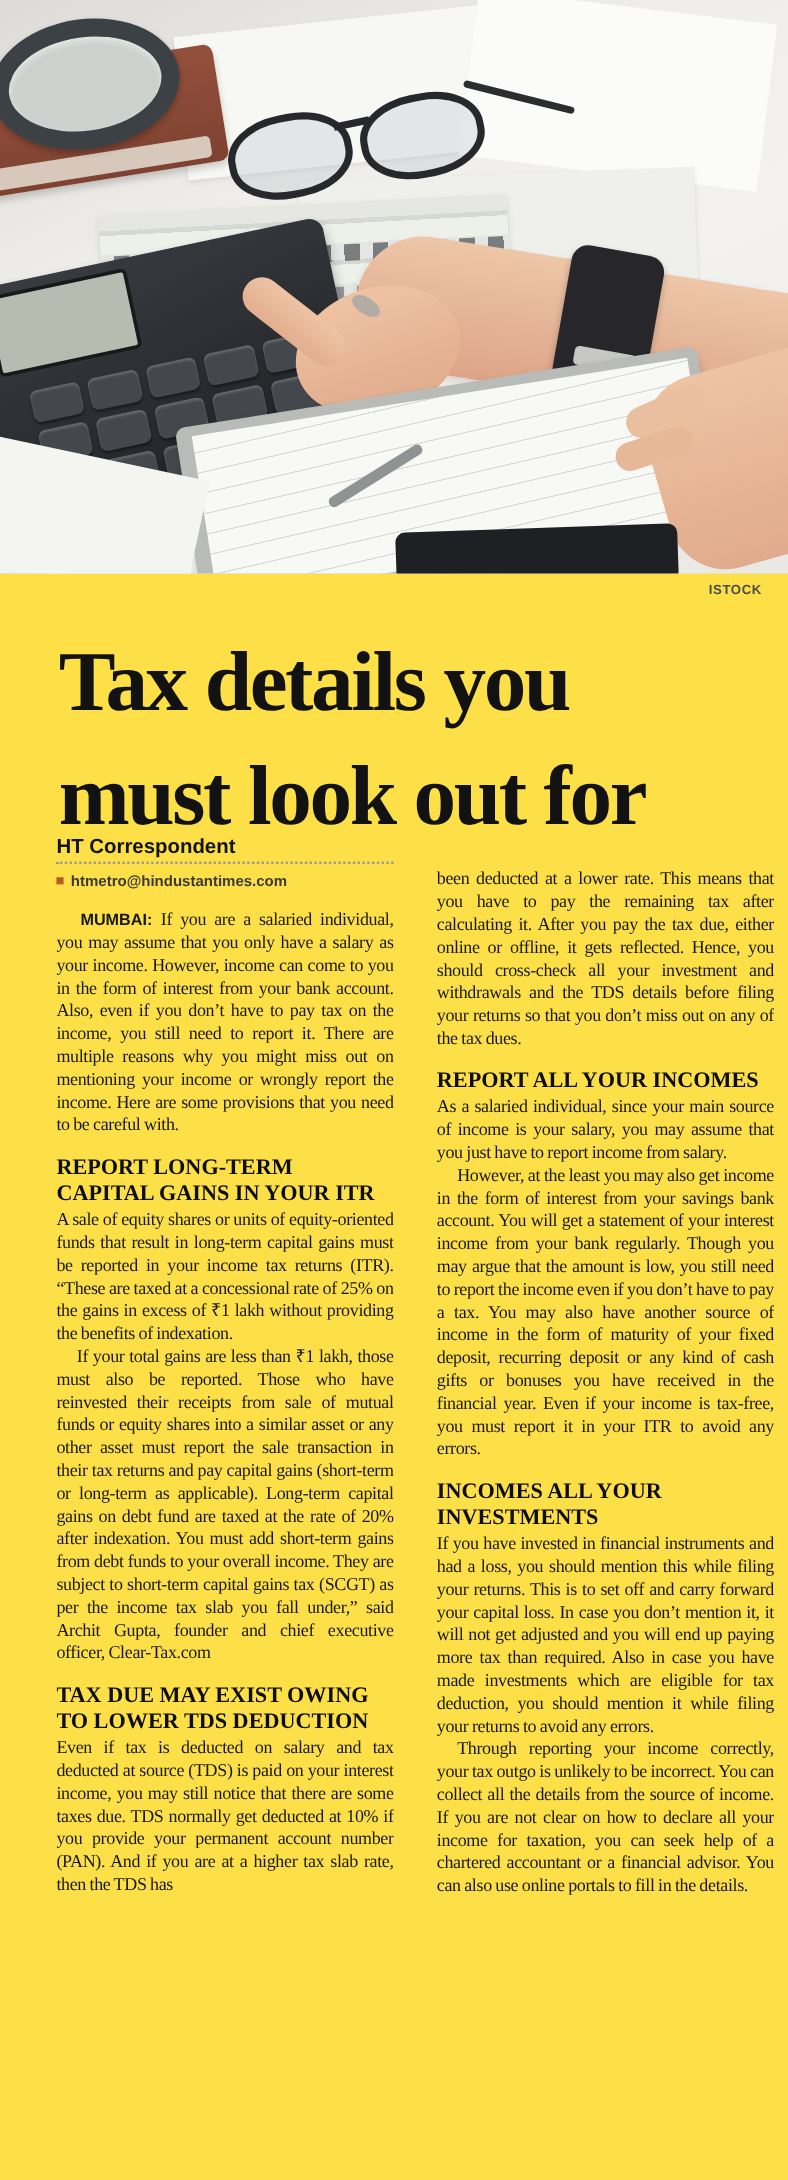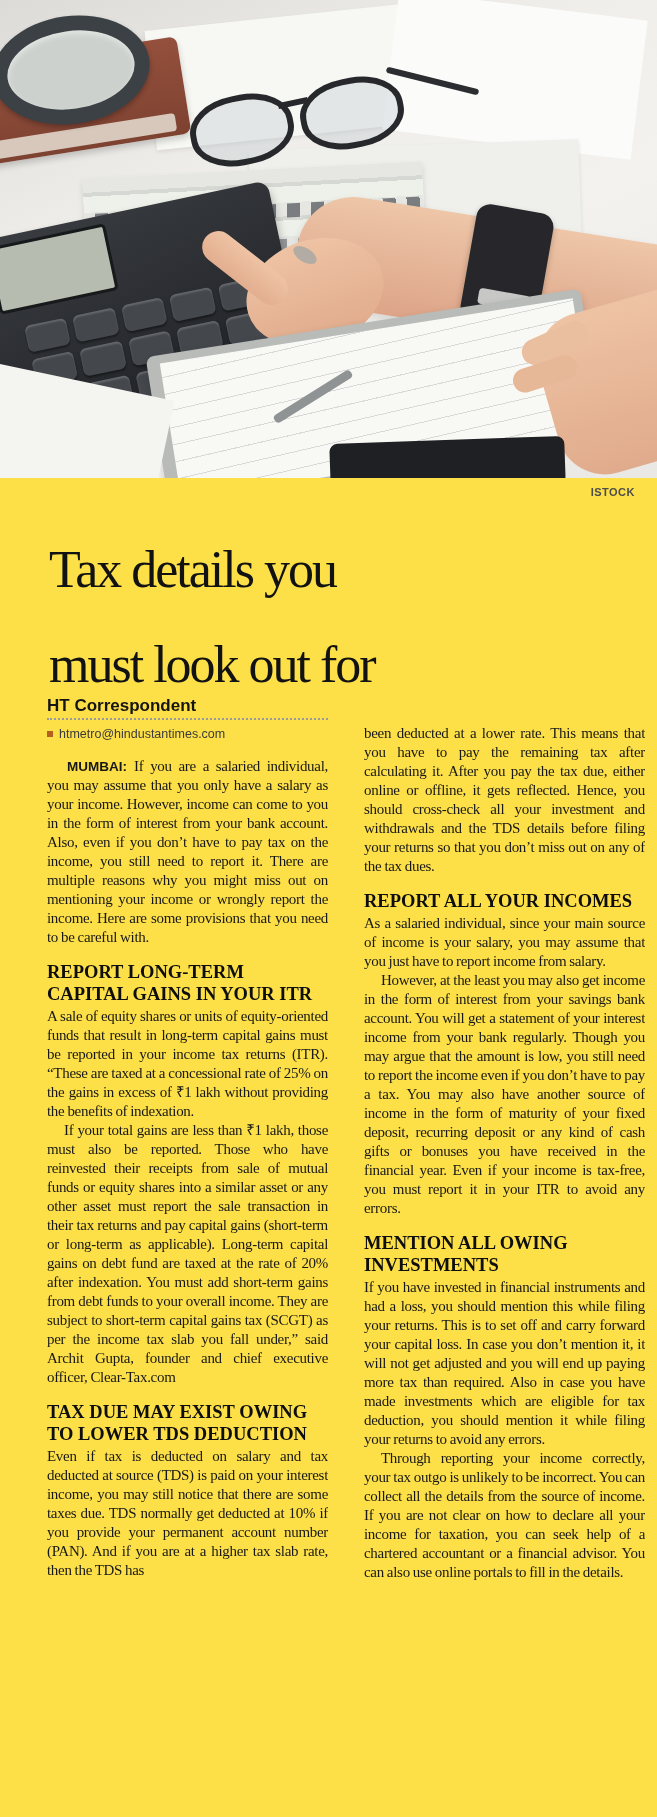--- a/index.html
+++ b/index.html
@@ -41,26 +41,26 @@
   .clip-metal{left:268px;top:392px;width:90px;height:9px;background:#8f9394;border-radius:4px;transform:rotate(-32deg);}
   .hand2{left:545px;top:295px;width:210px;height:165px;border-radius:48px;background:linear-gradient(#eec3a4,#e0ab8c);transform:rotate(-16deg);}
   .finger2a{left:520px;top:330px;width:70px;height:26px;border-radius:13px;background:#eabf9f;transform:rotate(-24deg);}
   .finger2b{left:512px;top:362px;width:66px;height:24px;border-radius:12px;background:#e6b898;transform:rotate(-18deg);}
   .paper-corner{left:-45px;top:378px;width:210px;height:115px;background:#f4f4f0;transform:rotate(12deg);}
   .phone{left:330px;top:440px;width:235px;height:48px;background:#1e2024;border-radius:8px;transform:rotate(-2deg);}
 
   
   .credit{position:absolute;top:486px;right:22px;font-family:"Liberation Sans",sans-serif;
           font-weight:bold;font-size:11px;letter-spacing:.5px;color:#4c4c4c;}
-  .headline{position:absolute;top:488px;left:49px;width:600px;font-weight:normal;color:#121212;
-            font-size:52px;line-height:95px;letter-spacing:-2px;margin-top:34px;}
+  .headline{position:absolute;top:488px;left:49px;width:600px;font-weight:bold;color:#121212;
+            font-size:71px;line-height:95px;letter-spacing:-2px;margin-top:34px;}
   .byline{position:absolute;top:696px;left:47px;width:281px;}
   .byline-name{font-family:"Liberation Sans",sans-serif;font-weight:bold;font-size:17px;color:#141414;}
   .byline-rule{border-bottom:2px dotted #9a9a9a;margin-top:2px;}
-  .byline-email{margin-top:7px;font-family:"Liberation Sans",sans-serif;font-size:12.5px;color:#3a3a3a;display:flex;align-items:center;}
+  .byline-email{margin-top:7px;font-family:"Liberation Sans",sans-serif;font-size:12.5px;color:#3a3a3a;display:flex;align-items:center;font-weight:bold;}
   .bullet{display:inline-block;width:6px;height:6px;background:#b4601e;margin-right:6px;flex:0 0 auto;}
 
   .col{position:absolute;width:281px;color:#181818;}
   .col-left{left:47px;top:757px;height:1055px;overflow:hidden;}
   .col-right{left:364px;top:724px;height:1112px;overflow:hidden;}
   .col p{margin:0;font-size:15px;line-height:19px;text-align:justify;
          letter-spacing:-0.3px;word-spacing:-0.5px;}
   .col p.indent{text-indent:17px;}
   .col .lead{font-family:"Liberation Sans",sans-serif;font-size:13.5px;letter-spacing:0;padding-left:20px;}
   .col h3.section{margin:14px 0 2px 0;font-size:18.5px;line-height:22px;color:#0e0e0e;
@@ -147,19 +147,19 @@
       <p class="indent">If your total gains are less than ₹1 lakh, those must also be reported. Those who have reinvested their receipts from sale of mutual funds or equity shares into a similar asset or any other asset must report the sale transaction in their tax returns and pay capital gains (short-term or long-term as applicable). Long-term capital gains on debt fund are taxed at the rate of 20% after indexation. You must add short-term gains from debt funds to your overall income. They are subject to short-term capital gains tax (SCGT) as per the income tax slab you fall under,” said Archit Gupta, founder and chief executive officer, Clear-Tax.com</p>
       <h3 class="section">TAX DUE MAY EXIST OWING
 TO LOWER TDS DEDUCTION</h3>
       <p>Even if tax is deducted on salary and tax deducted at source (TDS) is paid on your interest income, you may still notice that there are some taxes due. TDS normally get deducted at 10% if you provide your permanent account number (PAN). And if you are at a higher tax slab rate, then the TDS has</p>
     </div>
   <div class="col col-right" id="col-right">
       <p>been deducted at a lower rate. This means that you have to pay the remaining tax after calculating it. After you pay the tax due, either online or offline, it gets reflected. Hence, you should cross-check all your investment and withdrawals and the TDS details before filing your returns so that you don’t miss out on any of the tax dues.</p>
       <h3 class="section">REPORT ALL YOUR INCOMES</h3>
       <p>As a salaried individual, since your main source of income is your salary, you may assume that you just have to report income from salary.</p>
       <p class="indent">However, at the least you may also get income in the form of interest from your savings bank account. You will get a statement of your interest income from your bank regularly. Though you may argue that the amount is low, you still need to report the income even if you don’t have to pay a tax. You may also have another source of income in the form of maturity of your fixed deposit, recurring deposit or any kind of cash gifts or bonuses you have received in the financial year. Even if your income is tax-free, you must report it in your ITR to avoid any errors.</p>
-      <h3 class="section">MENTION ALL OWING
+      <h3 class="section">INCOMES ALL YOUR
 INVESTMENTS</h3>
       <p>If you have invested in financial instruments and had a loss, you should mention this while filing your returns. This is to set off and carry forward your capital loss. In case you don’t mention it, it will not get adjusted and you will end up paying more tax than required. Also in case you have made investments which are eligible for tax deduction, you should mention it while filing your returns to avoid any errors.</p>
       <p class="indent">Through reporting your income correctly, your tax outgo is unlikely to be incorrect. You can collect all the details from the source of income. If you are not clear on how to declare all your income for taxation, you can seek help of a chartered accountant or a financial advisor. You can also use online portals to fill in the details.</p>
     </div>
 
 </div>
 
 </body></html>

